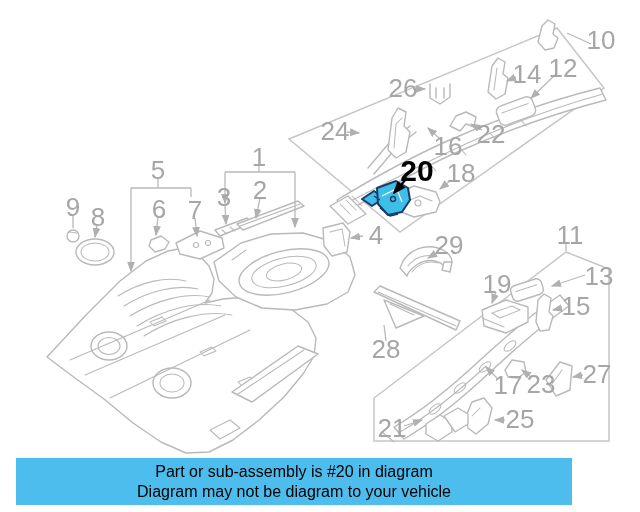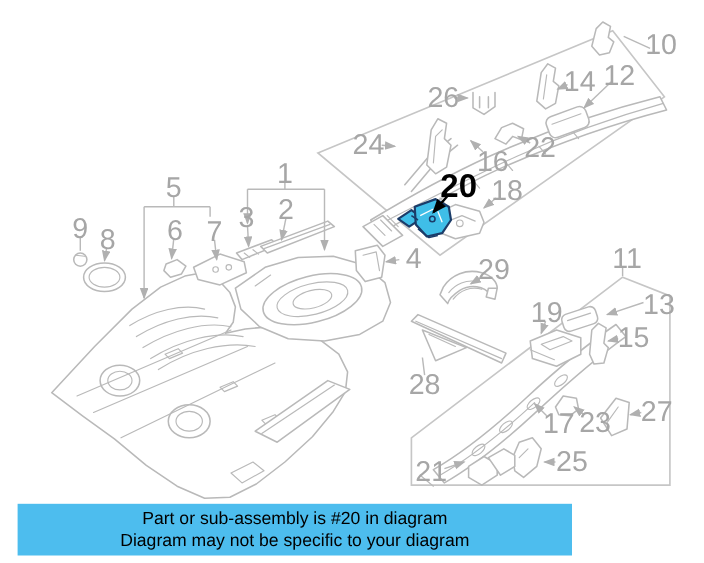--- a/index.html
+++ b/index.html
@@ -15,21 +15,21 @@
   .box{stroke:var(--boxline,#c6c6c6);fill:none;stroke-width:1.5;stroke-linejoin:miter}
   .ldr{stroke:var(--line,#b0b0b0);fill:none;stroke-width:1.3}
   .hl{fill:var(--hlfill,#3fbee8);stroke:var(--hlstroke,#1b3c69);stroke-width:2;stroke-linejoin:round}
   .hlin{stroke:var(--hlstroke,#1b3c69);fill:none;stroke-width:1.4;stroke-linejoin:round}
   .hlw{stroke:#ffffff;fill:none;stroke-width:1.2}
   .blkarrow{stroke:#000;fill:none;stroke-width:2.2}
   text.plabel{fill:var(--labelcolor,#a6a6a6);font-size:26px;font-family:"Liberation Sans",sans-serif;text-anchor:middle}
   text.plabel.hot{fill:#000;font-weight:bold;font-size:30px}
   
   #banner{
-    position:absolute;left:16px;top:458px;width:504px;height:47px;
+    position:absolute;left:16px;top:458px;width:556px;height:47px;
     background:var(--bannerbg,#4dbdee);color:#000;text-align:center;
     font-size:16px;line-height:20px;padding-top:4px;box-sizing:border-box;
   }
 </style>
 </head>
 <body>
 
 <svg width="640" height="512" viewBox="0 0 640 512">
   <defs>
     <marker id="arrG" markerWidth="10" markerHeight="8" refX="7" refY="3" orient="auto">
@@ -226,14 +226,14 @@
       <text x="520" y="419" dominant-baseline="central" class="plabel">25</text>
       <text x="403" y="88" dominant-baseline="central" class="plabel">26</text>
       <text x="597" y="374" dominant-baseline="central" class="plabel">27</text>
       <text x="386" y="349" dominant-baseline="central" class="plabel">28</text>
       <text x="449" y="245" dominant-baseline="central" class="plabel">29</text>
     </g>
 </svg>
 
 <div id="banner" style="color: rgb(0, 0, 0);">
   <div>Part or sub-assembly is #20 in diagram</div>
-  <div>Diagram may not be specific to your diagram</div>
+  <div>Diagram may not be diagram to your vehicle</div>
 </div>
 
 </body></html>

